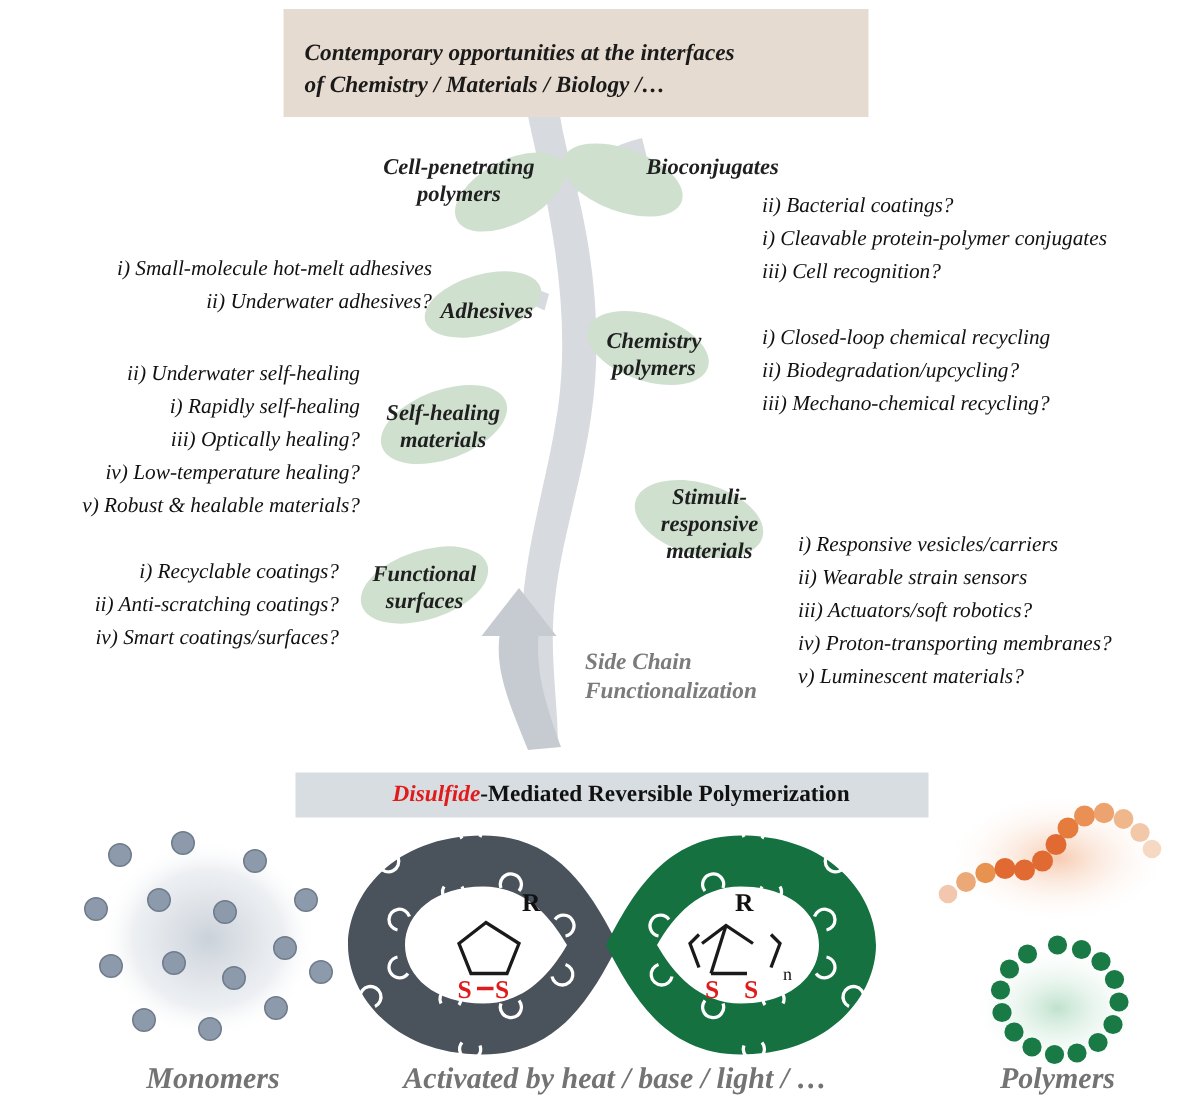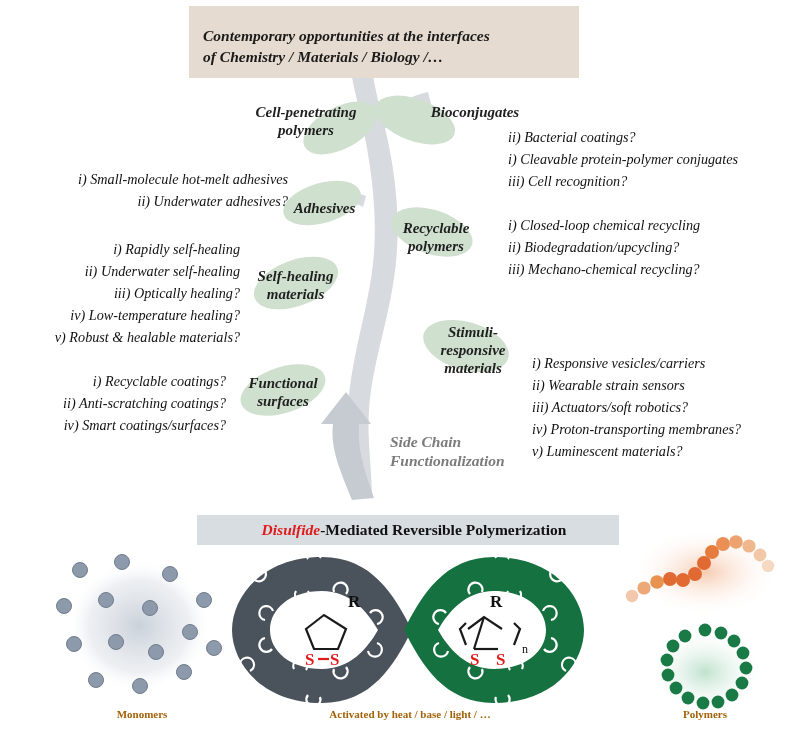--- a/index.html
+++ b/index.html
@@ -85,23 +85,24 @@
     font-weight: bold;
     font-size: 15.5px;
     color: #111111;
     z-index: 6;
     padding-left: 12px;
   }
   #bottom-bar .disulfide { color: #e01b1b; font-style: italic; }
 
   
   .caption {
-    font-weight: bold;
-    font-size: 11px;
-    color: #a16207;
+    font-style: italic;
+    font-weight: bold;
+    font-size: 20px;
+    color: #737373;
     text-align: center;
     z-index: 6;
   }
 
   
   #monomer-cloud { left: 44px; top: 548px; width: 190px; height: 160px; }
   #infinity-graphic { left: 222px; top: 545px; width: 380px; height: 170px; }
   #polymer-graphic { left: 620px; top: 530px; width: 170px; height: 185px; }
 </style>
 </head>
@@ -151,21 +152,21 @@
 
   <div class="abs leaf-label" style="left:405px; top:103px; width:140px;">
     <div>Bioconjugates</div>
   </div>
 
   <div class="abs leaf-label" style="left:267px; top:199px; width:115px;">
     <div>Adhesives</div>
   </div>
 
   <div class="abs leaf-label" style="left:381px; top:219px; width:110px;">
-    <div>Recyclable</div>
+    <div>Chemistry</div>
     <div>polymers</div>
   </div>
 
   <div class="abs leaf-label" style="left:233px; top:267px; width:125px;">
     <div>Self-healing</div>
     <div>materials</div>
   </div>
 
   <div class="abs leaf-label" style="left:418px; top:323px; width:110px;">
     <div>Stimuli-</div>
@@ -197,22 +198,22 @@
     <div>iv) Proton-transporting membranes?</div>
     <div>v) Luminescent materials?</div>
   </div>
 
   <div class="abs item-list left" style="left:0px; top:168px; width:288px;">
     <div>i) Small-molecule hot-melt adhesives</div>
     <div>ii) Underwater adhesives?</div>
   </div>
 
   <div class="abs item-list left" style="left:0px; top:238px; width:240px;">
+    <div>ii) Underwater self-healing</div>
     <div>i) Rapidly self-healing</div>
-    <div>ii) Underwater self-healing</div>
     <div>iii) Optically healing?</div>
     <div>iv) Low-temperature healing?</div>
     <div>v) Robust &amp; healable materials?</div>
   </div>
 
   <div class="abs item-list left" style="left:0px; top:370px; width:226px;">
     <div>i) Recyclable coatings?</div>
     <div>ii) Anti-scratching coatings?</div>
     <div>iv) Smart coatings/surfaces?</div>
   </div>

